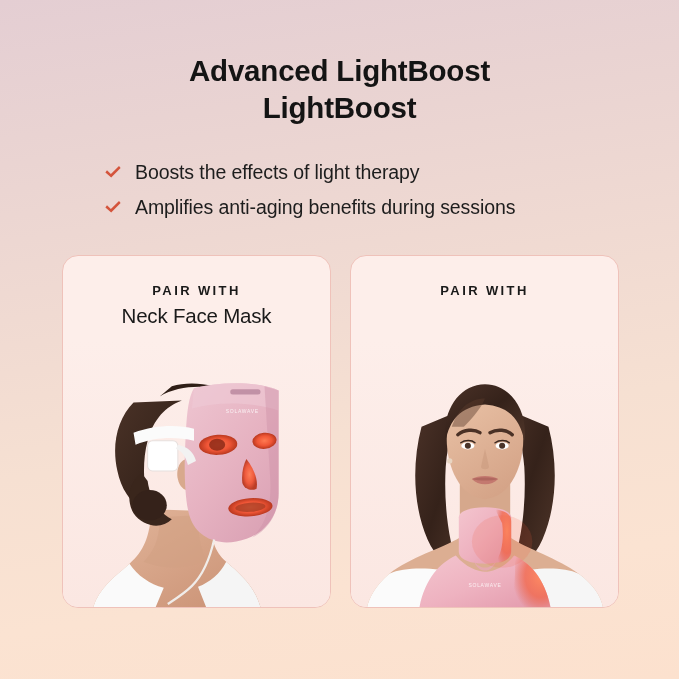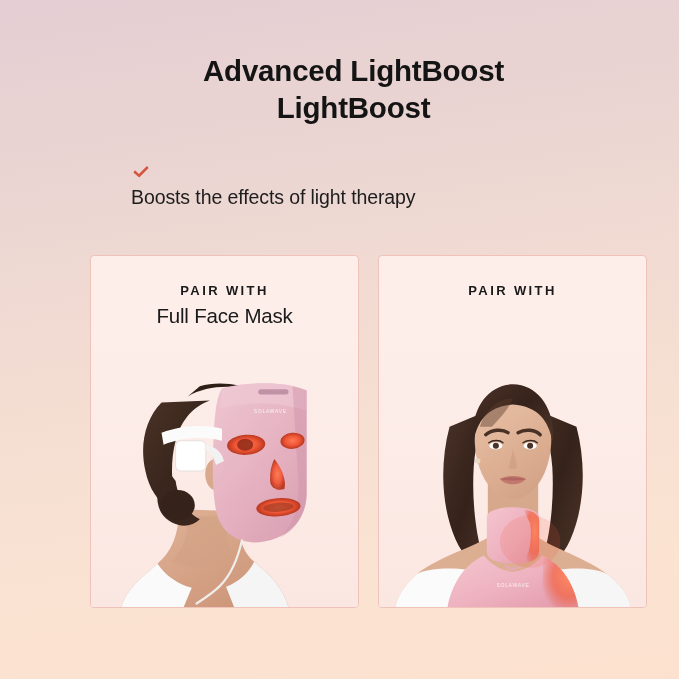--- a/index.html
+++ b/index.html
@@ -2,57 +2,56 @@
 <html><head>
 <meta charset="utf-8">
 <style>
   html,body{margin:0;padding:0;}
   body{
     width:679px;height:679px;overflow:hidden;
     font-family:"Liberation Sans", sans-serif;
     background:linear-gradient(172deg,#e4ced3 0%,#e9d3d2 18%,#efd9d2 38%,#f6e0d2 62%,#fbe3d2 82%,#fce1ce 100%);
     position:relative;
   }
-  .page{position:absolute;inset:0;margin-left:28px;}
+  .page{position:absolute;inset:0;}
 
   
   .heading{
     position:absolute;left:0;right:0;top:52px;
     text-align:center;
     font-size:29.5px;line-height:37px;
     font-weight:700;color:#141414;
     letter-spacing:-0.2px;
   }
   .heading .l2{display:block;}
 
   
   .bullets{
     position:absolute;left:103px;top:160px;width:500px;
   }
   .bullet{
     display:flex;align-items:flex-start;
     margin-bottom:10px;
-    flex-direction:column;
   }
   .tick{
     width:20px;height:22px;flex:0 0 20px;margin-top:3px;margin-right:12px;
     display:block;
   }
   .btext{
     font-size:19.5px;line-height:25px;color:#1d1d1d;font-weight:400;
     letter-spacing:-0.1px;
   }
 
   
   .card{
     position:absolute;
     top:255px;height:351px;
     background:#fdeeea;
     border:1px solid #efc2ba;
-    border-radius:4px;
+    border-radius:16px;
     overflow:hidden;
   }
   .card.left{left:62px;width:267px;}
   .card.right{left:350px;width:267px;}
 
   .kicker{
     position:absolute;left:0;right:0;top:27px;
     text-align:center;
     font-size:13px;font-weight:700;color:#1a1a1a;
     letter-spacing:2.4px;
@@ -88,26 +87,34 @@
 
     <div class="bullet">
       <span class="tick">
         <svg viewBox="0 0 20 20" aria-hidden="true">
           <path d="M2.4 9.6 L4.0 7.3 L7.9 11.1 L16.0 3.1 L17.6 5.0 L8.2 14.6 Z" fill="#d4543c"></path>
         </svg>
       </span>
       <span class="btext">Boosts the effects of light therapy</span>
     </div>
 
+    <div class="bullet">
+      <span class="tick">
+        <svg viewBox="0 0 20 20" aria-hidden="true">
+          <path d="M2.4 9.6 L4.0 7.3 L7.9 11.1 L16.0 3.1 L17.6 5.0 L8.2 14.6 Z" fill="#d4543c"></path>
+        </svg>
+      </span>
+      <span class="btext">Amplifies anti-aging benefits during sessions</span>
+    </div>
 
   </div>
 
   <div class="card left">
     <div class="kicker">PAIR WITH</div>
-    <div class="pname">Full Face Mask</div>
+    <div class="pname">Neck Face Mask</div>
 
     <div class="photo">
       <svg viewBox="0 0 265 265" preserveAspectRatio="xMidYMax slice" aria-hidden="true">
         <defs>
           <linearGradient id="bgL" x1="0" y1="0" x2="0" y2="1">
             <stop offset="0" stop-color="#fdeeea"></stop>
               <stop offset="1" stop-color="#fbe7e2"></stop>
           </linearGradient>
           <linearGradient id="maskG" x1="0.15" y1="0" x2="0.9" y2="1">
             <stop offset="0" stop-color="#edc3cf"></stop>

